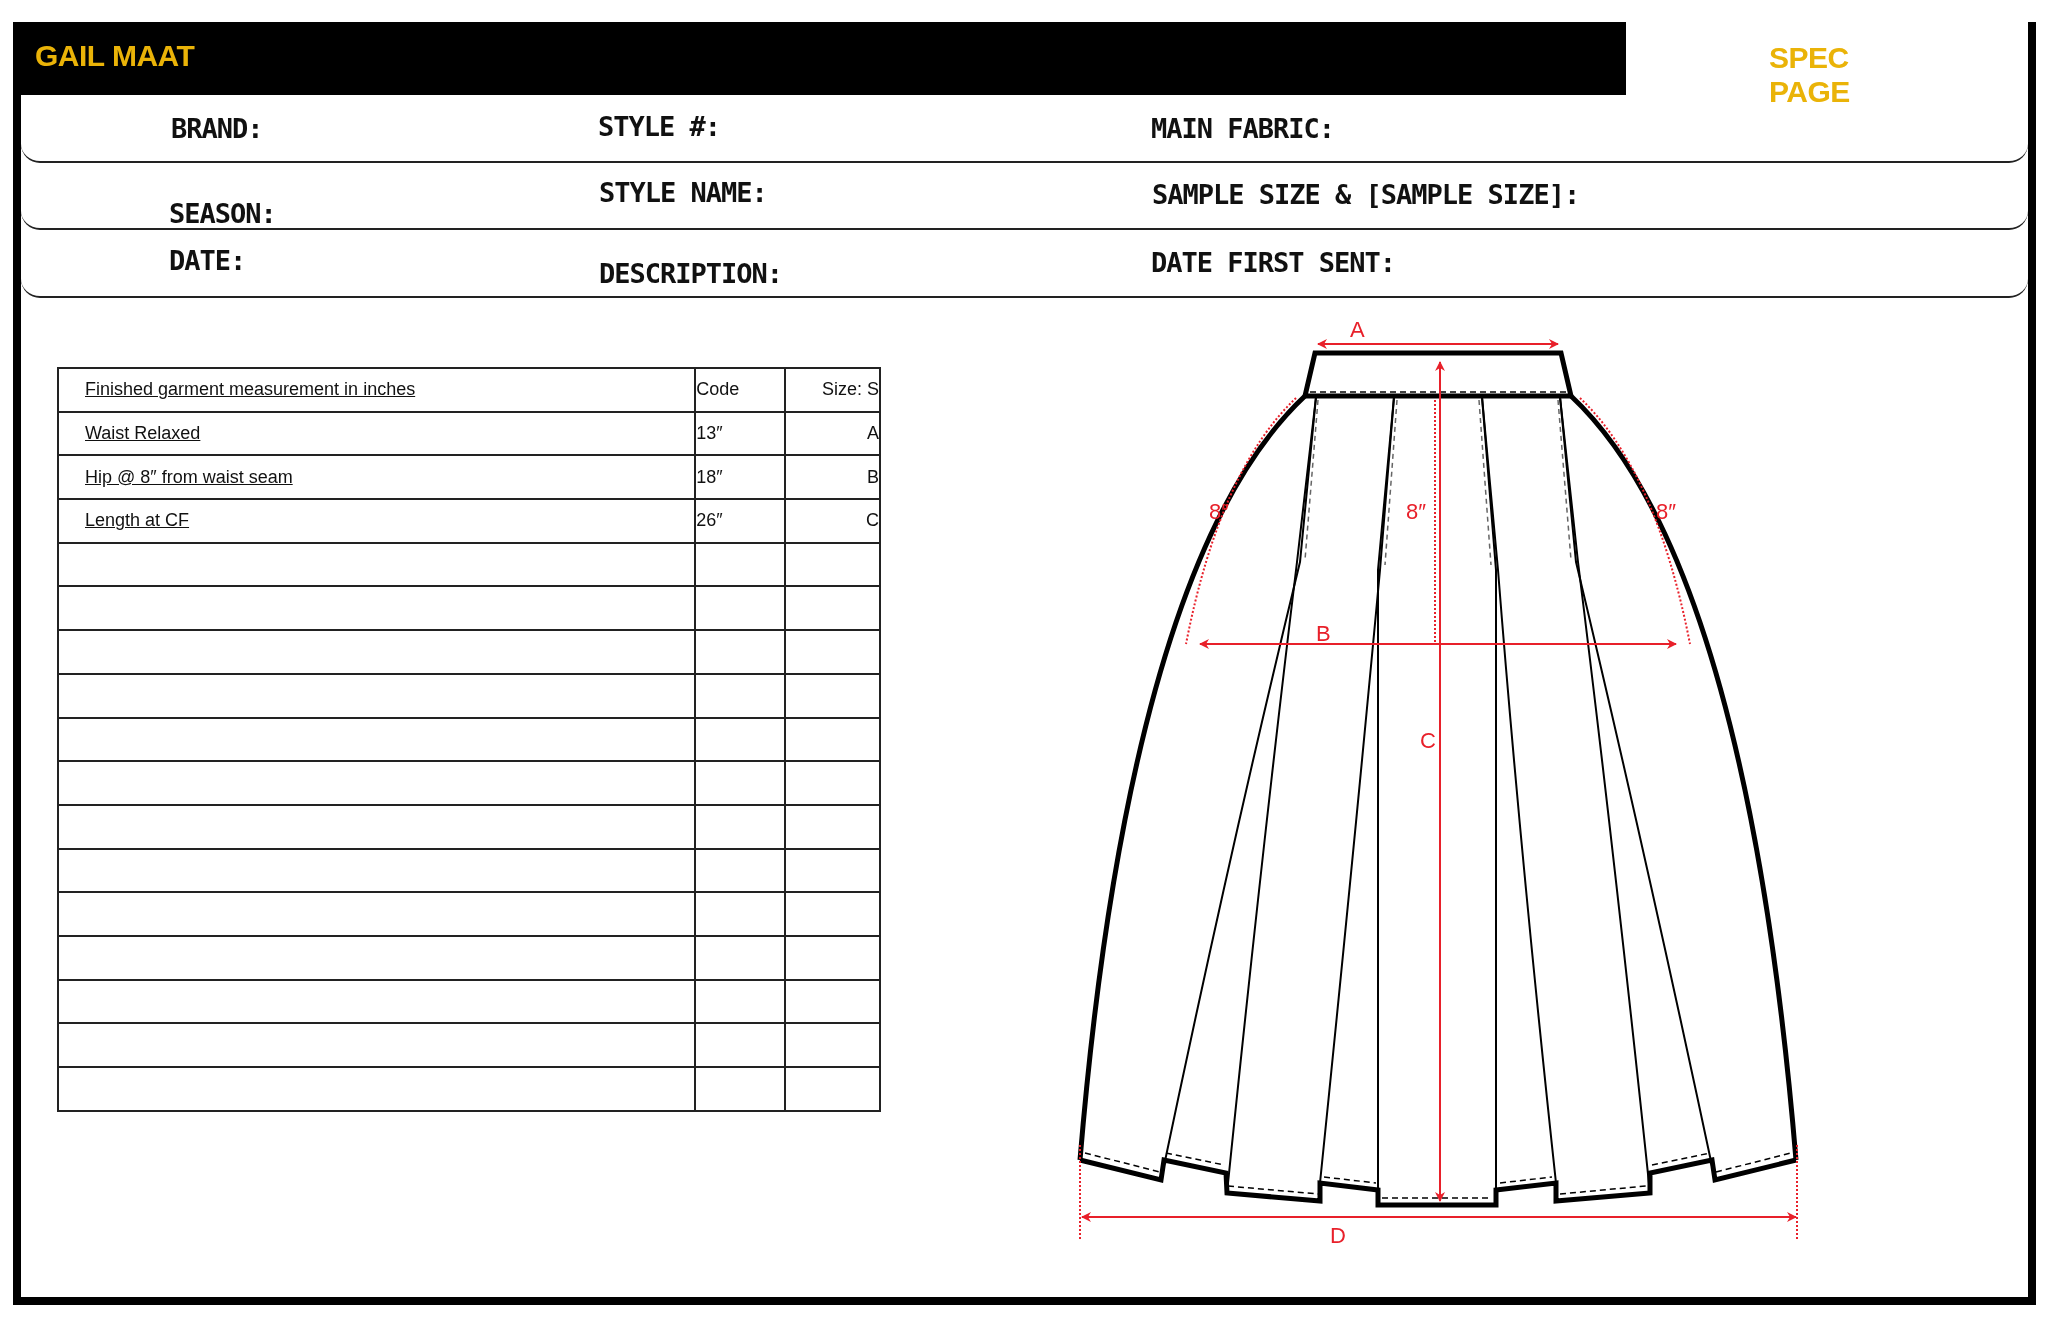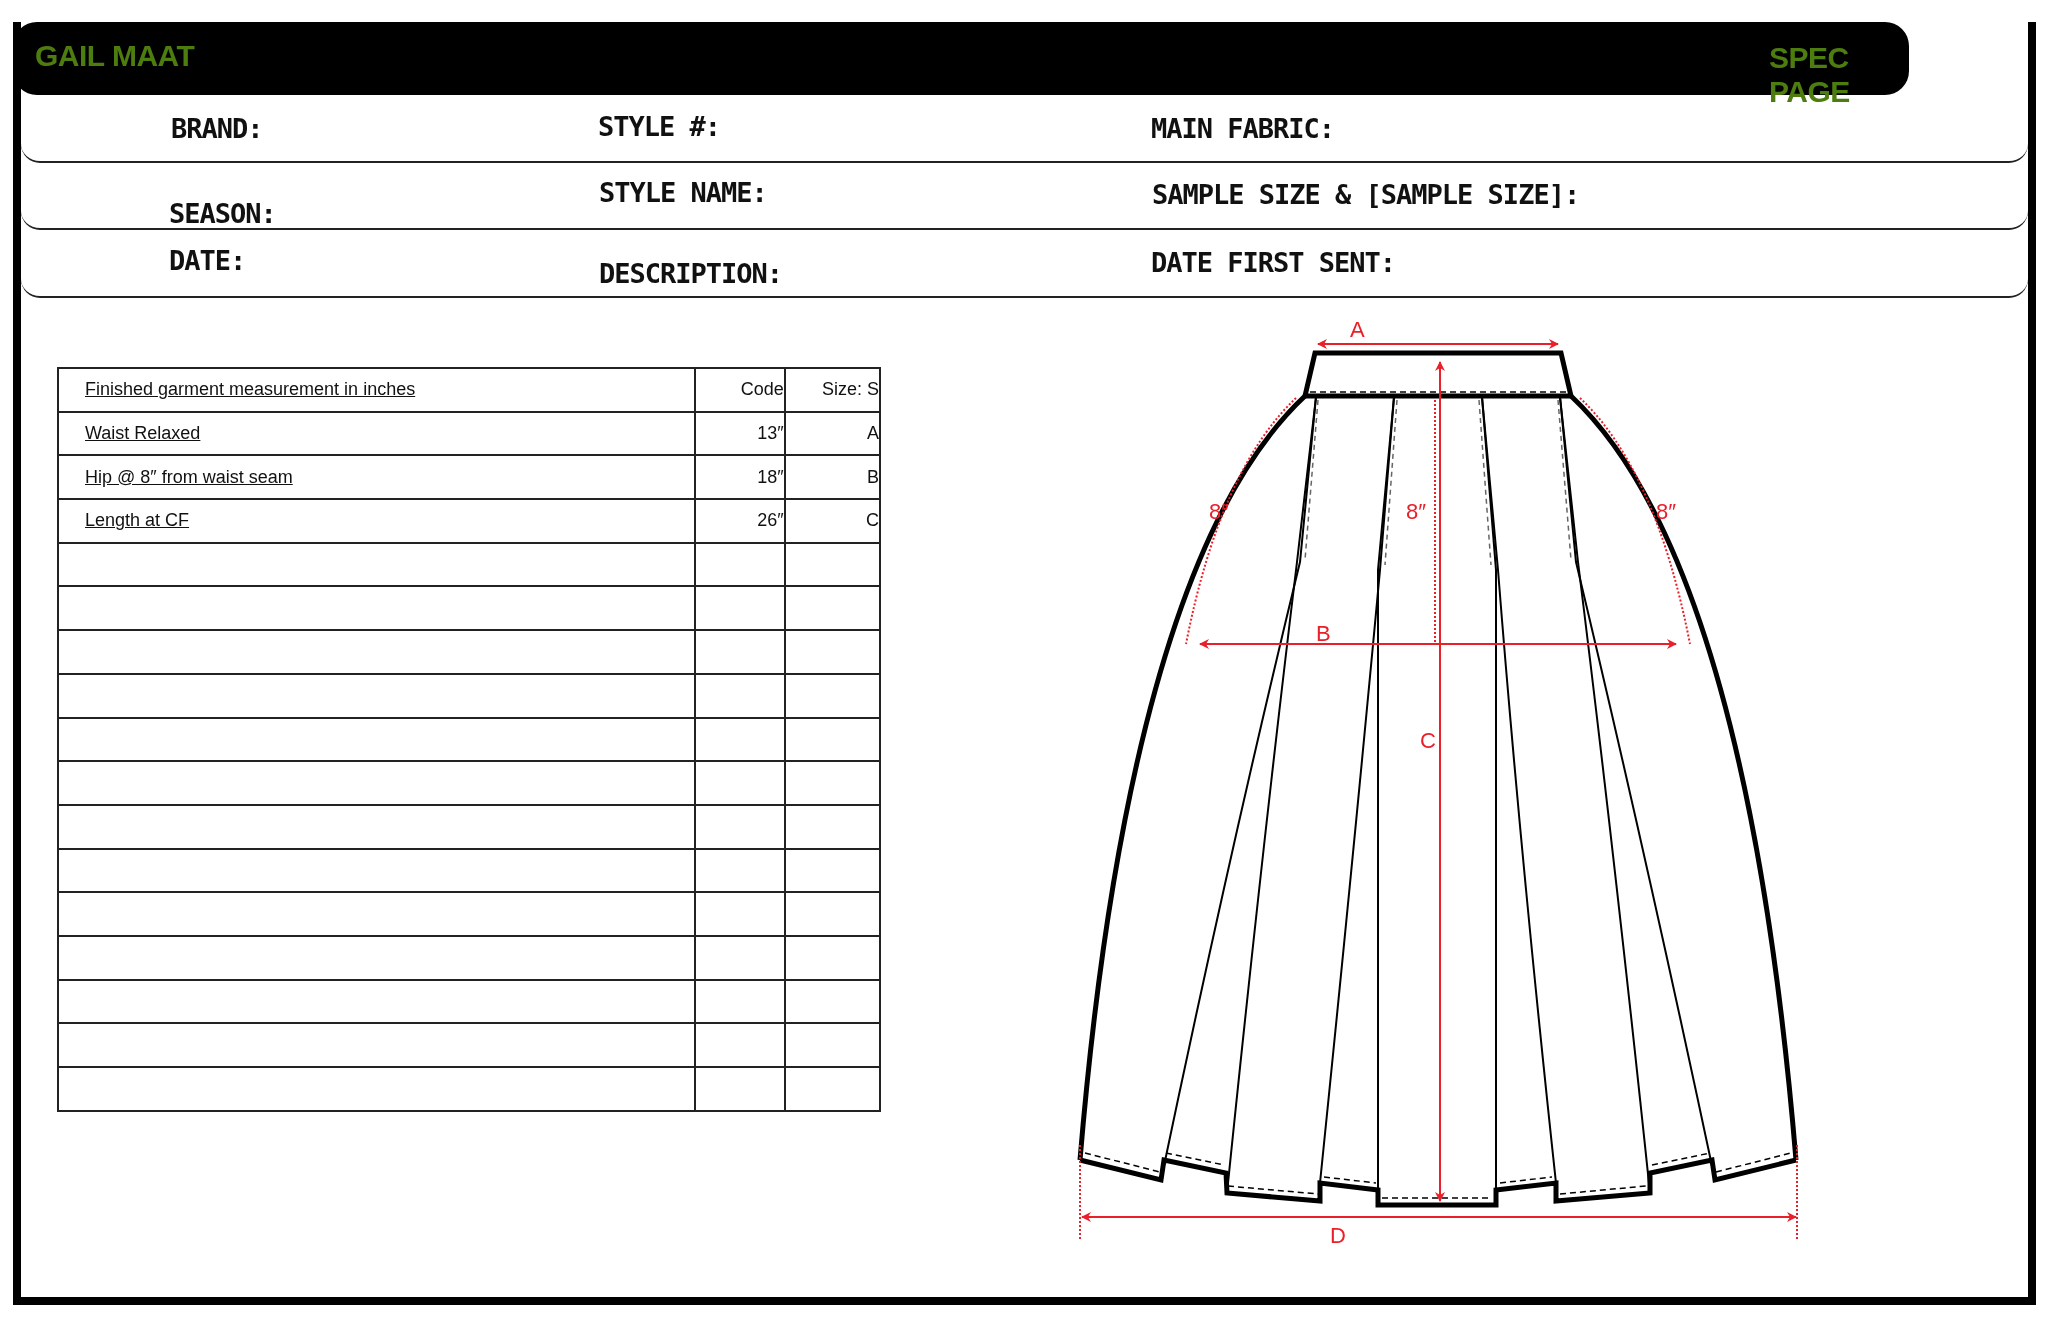--- a/index.html
+++ b/index.html
@@ -1,26 +1,26 @@
 <!DOCTYPE html>
 <html><head>
 <meta charset="utf-8">
 <style>
   html, body { margin:0; padding:0; background:#ffffff; }
   body { width:2048px; height:1325px; position:relative; overflow:hidden; font-family:"Liberation Sans", sans-serif; }
   .frame { position:absolute; left:13px; top:22px; width:2023px; height:1283px; box-sizing:border-box; border:8px solid #000; border-top:none; background:#fff; }
-  .topbar { position:absolute; left:13px; top:22px; width:1896px; height:73px; background:#000; color:#4d7c0f;border-radius:24px; }
+  .topbar { position:absolute; left:13px; top:22px; width:1613px; height:73px; background:#000; color:#eab308; }
   .topbar .brand { position:absolute; left:22px; top:17px; font-size:30px; font-weight:bold; letter-spacing:-0.5px; }
   .topbar .spec { position:absolute; left:1756px; top:19px; font-size:30px; font-weight:bold; letter-spacing:-0.5px; }
   .info-row { position:absolute; left:21px; width:2007px; border-bottom:2px solid #222;border-radius:19px; }
   .info-label { position:absolute; font-family:"DejaVu Sans Mono", monospace; font-weight:bold; font-size:27px; color:#111; letter-spacing:-1px; }
   table.spec { position:absolute; left:57px; top:367px; border-collapse:collapse; width:824px; }
   table.spec td { border:2px solid #222; height:41.7px; padding:0; font-size:18px; color:#111; }
   table.spec td.desc { width:616px; padding-left:26px;text-decoration:underline; }
-  table.spec td.code { width:88px; text-align:right; }
+  table.spec td.code { width:88px; text-align:left; }
   table.spec td.size { width:94px; text-align:right; }
   .drawing { position:absolute; left:0; top:0; }
   .dlabel { font-family:"Liberation Sans", sans-serif; font-size:22px; fill:#e8202a; }
 </style>
 </head>
 <body>
 
 <div class="frame"></div>
 <div class="topbar">
   <span class="brand">GAIL MAAT</span>

